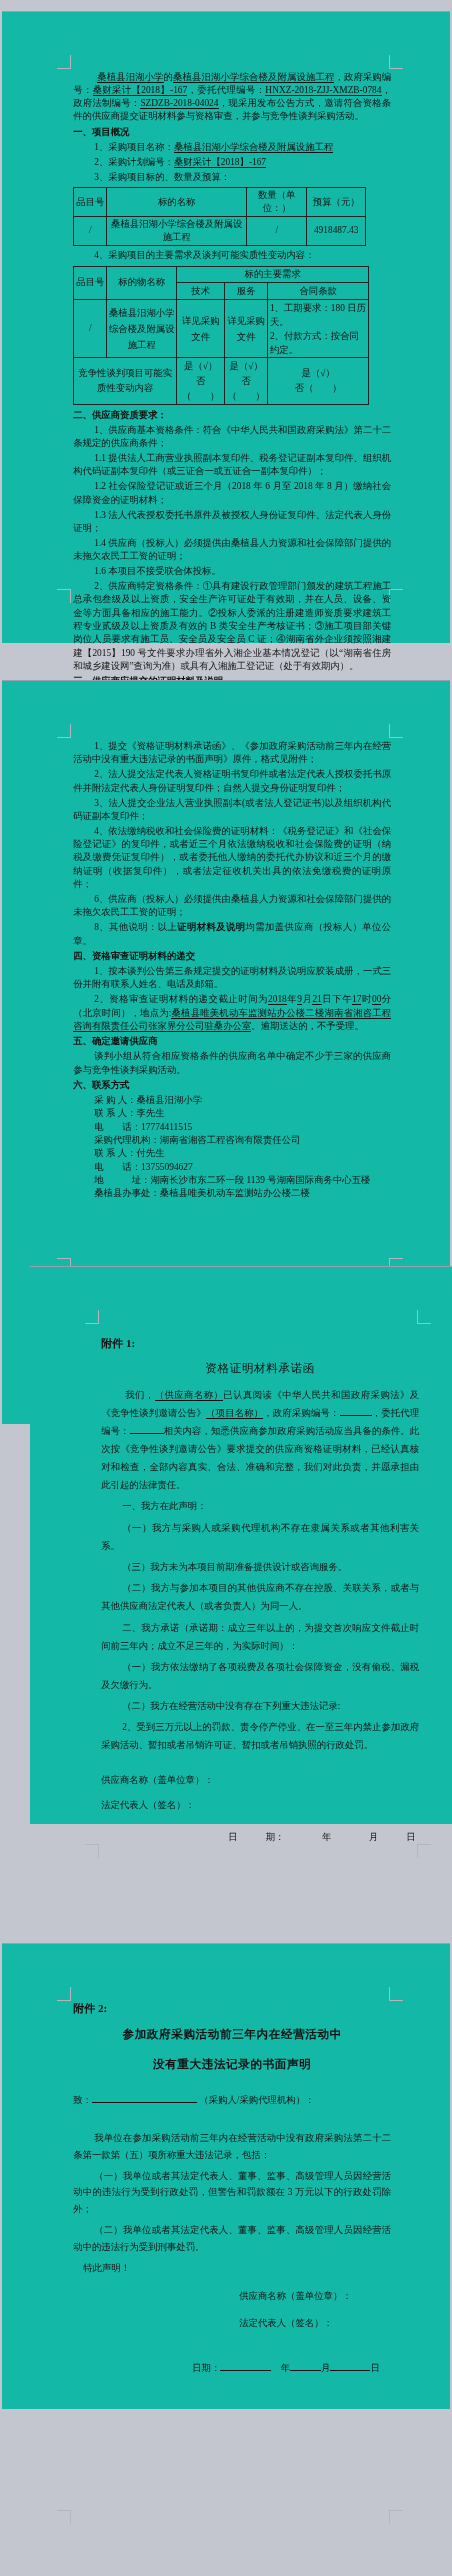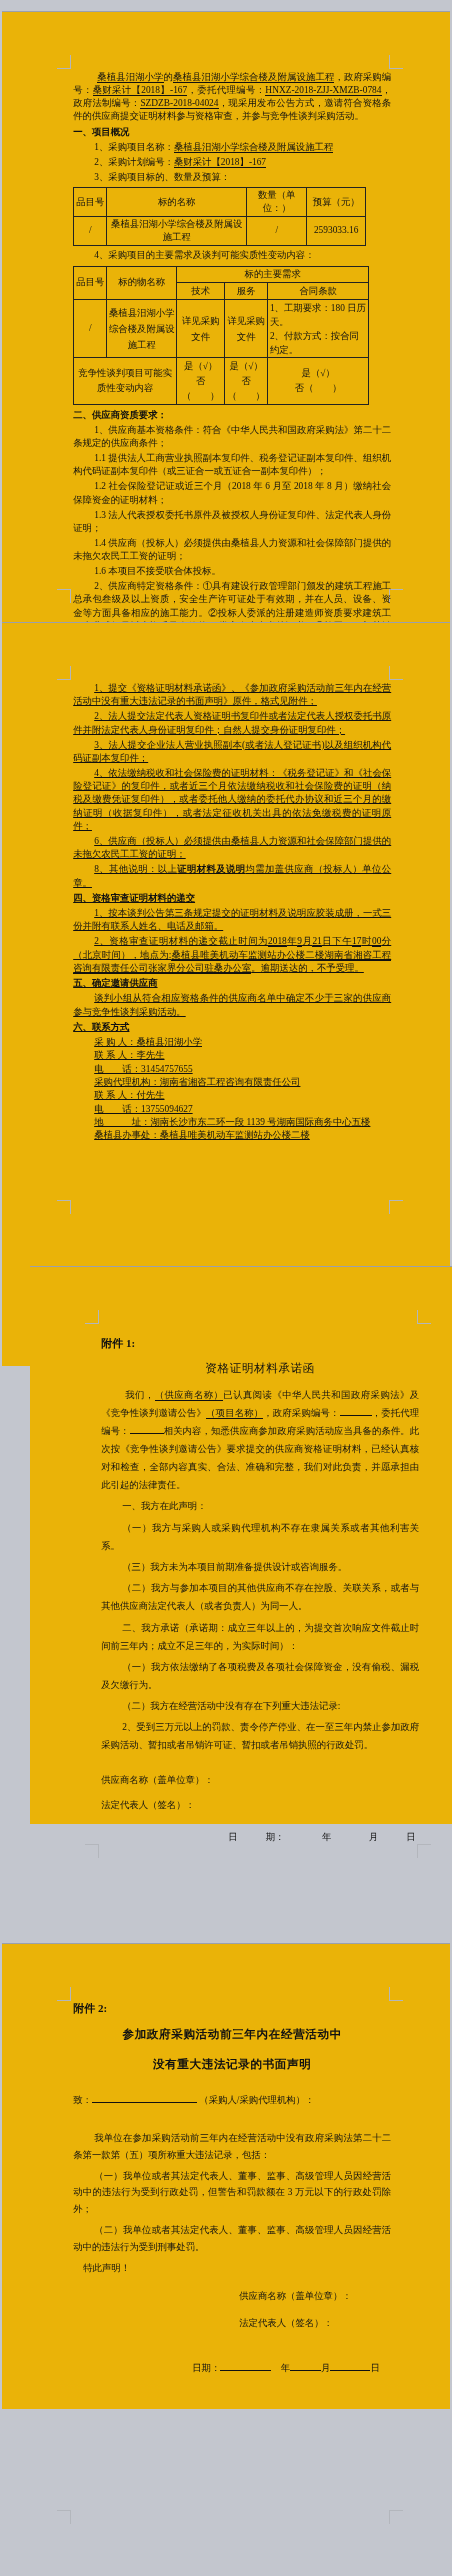--- a/index.html
+++ b/index.html
@@ -5,21 +5,21 @@
   html,body{margin:0;padding:0;}
   body{
     width:453px;height:2576px;position:relative;
     background:#c3c6ce;
     font-family:"Liberation Serif","DejaVu Serif",serif;
     color:#111;
     -webkit-font-smoothing:antialiased;
     overflow:hidden;
   }
   .page{
-    position:absolute;left:2.2px;width:448px;background:#eab308;
+    position:absolute;left:2.2px;width:448px;background:#14b8a6;
     border-top:0.6px solid #9aa0ac;
     box-sizing:border-box;
   }
   .content{
     position:relative;
     margin-left:71px;margin-right:0;
     width:318px;
     font-size:9.4px;line-height:13.3px;
     text-align:justify;
   }
@@ -82,21 +82,21 @@
           <tr style="height:15.5px;">
         <td>品目号</td>
         <td>标的名称</td>
         <td>数量（单位：）</td>
         <td>预算（元）</td>
       </tr>
       <tr style="height:28px;">
         <td>/</td>
         <td>桑植县汨湖小学综合楼及附属设施工程</td>
         <td>/</td>
-        <td>2593033.16</td>
+        <td>4918487.43</td>
       </tr>
     </tbody>
       </table>
 
     <p class="ind38">4、采购项目的主要需求及谈判可能实质性变动内容：</p>
 
     <table style="width:294px;">
       <colgroup>
           <col style="width:33px">
           <col style="width:70px">
@@ -148,21 +148,21 @@
     <p class="ind38">1.1 提供法人工商营业执照副本复印件、税务登记证副本复印件、组织机构代码证副本复印件（或三证合一或五证合一副本复印件）；</p>
     <p class="ind38">1.2 社会保险登记证或近三个月（2018 年 6 月至 2018 年 8 月）缴纳社会保障资金的证明材料；</p>
     <p class="ind38">1.3 法人代表授权委托书原件及被授权人身份证复印件、法定代表人身份证明；</p>
     <p class="ind38">1.4 供应商（投标人）必须提供由桑植县人力资源和社会保障部门提供的未拖欠农民工工资的证明；</p>
     <p class="ind38">1.6 本项目不接受联合体投标。</p>
     <p class="ind38">2、供应商特定资格条件：①具有建设行政管理部门颁发的建筑工程施工总承包叁级及以上资质，安全生产许可证处于有效期，并在人员、设备、资金等方面具备相应的施工能力。②投标人委派的注册建造师资质要求建筑工程专业贰级及以上资质及有效的 B 类安全生产考核证书；③施工项目部关键岗位人员要求有施工员、安全员及安全员 C 证；④湖南省外企业须按照湘建建【2015】190 号文件要求办理省外入湘企业基本情况登记（以“湖南省住房和城乡建设网”查询为准）或具有入湘施工登记证（处于有效期内）。</p>
     <p class="h">三、供应商应提交的证明材料及说明</p>
   </div>
 </div>
 
-<div class="page" style="top:622px;height:744px;text-decoration:underline;">
+<div class="page" style="top:680px;height:744px;">
   <div class="mark tl" style="top:43px;"></div>
   <div class="mark tr" style="top:43px;"></div>
   <div class="mark bl" style="top:577px;"></div>
   <div class="mark br" style="top:577px;"></div>
 
   <div class="content" style="padding-top:59px;">
     <p class="ind38">1、提交《资格证明材料承诺函》、《参加政府采购活动前三年内在经营活动中没有重大违法记录的书面声明》原件，格式见附件；</p>
     <p class="ind38">2、法人提交法定代表人资格证明书复印件或者法定代表人授权委托书原件并附法定代表人身份证明复印件；自然人提交身份证明复印件；</p>
     <p class="ind38">3、法人提交企业法人营业执照副本(或者法人登记证书)以及组织机构代码证副本复印件；</p>
     <p class="ind38">4、依法缴纳税收和社会保险费的证明材料：《税务登记证》和《社会保险登记证》的复印件，或者近三个月依法缴纳税收和社会保险费的证明（纳税及缴费凭证复印件），或者委托他人缴纳的委托代办协议和近三个月的缴纳证明（收据复印件），或者法定征收机关出具的依法免缴税费的证明原件；</p>
@@ -172,21 +172,21 @@
     <p class="h">四、资格审查证明材料的递交</p>
     <p class="ind38">1、按本谈判公告第三条规定提交的证明材料及说明应胶装成册，一式三份并附有联系人姓名、电话及邮箱。</p>
     <p class="ind38"><span>2、资格审查证明材料的递交截止时间为</span><span class="u">2018</span><span>年</span><span class="u">9</span><span>月</span><span class="u">21</span><span>日下午</span><span class="u">17</span><span>时</span><span class="u">00</span><span>分（北京时间），地点为:</span><span class="u">桑植县唯美机动车监测站办公楼二楼湖南省湘咨工程咨询有限责任公司张家界分公司驻桑办公室</span><span>。逾期送达的，不予受理。</span></p>
 
     <p class="h">五、确定邀请供应商</p>
     <p class="ind38">谈判小组从符合相应资格条件的供应商名单中确定不少于三家的供应商参与竞争性谈判采购活动。</p>
 
     <p class="h">六、联系方式</p>
     <p class="contact">采 购 人：桑植县汨湖小学</p>
     <p class="contact">联 系 人：李先生</p>
-    <p class="contact">电　　话：31454757655</p>
+    <p class="contact">电　　话：17774411515</p>
     <p class="contact">采购代理机构：湖南省湘咨工程咨询有限责任公司</p>
     <p class="contact">联 系 人：付先生</p>
     <p class="contact">电　　话：13755094627</p>
     <p class="contact">地　　　址：湖南长沙市东二环一段 1139 号湖南国际商务中心五楼</p>
     <p class="contact">桑植县办事处：桑植县唯美机动车监测站办公楼二楼</p>
   </div>
 </div>
 
 <div class="page" style="top:1266px;height:558px;margin-left:28px;">
   <div class="mark tl" style="top:43px;"></div>

